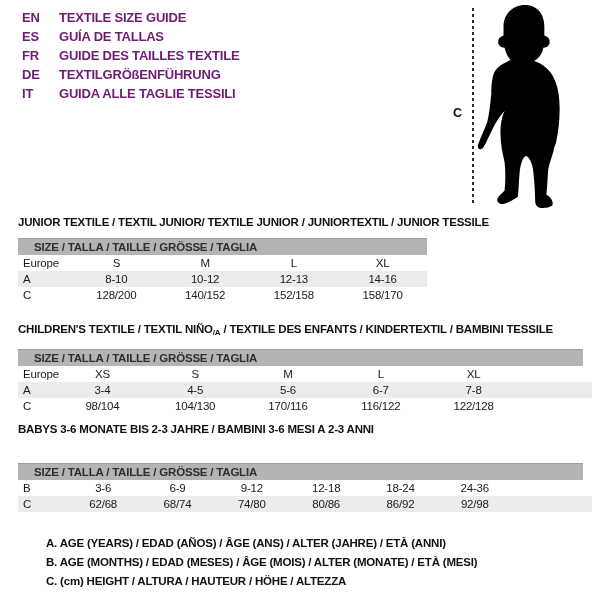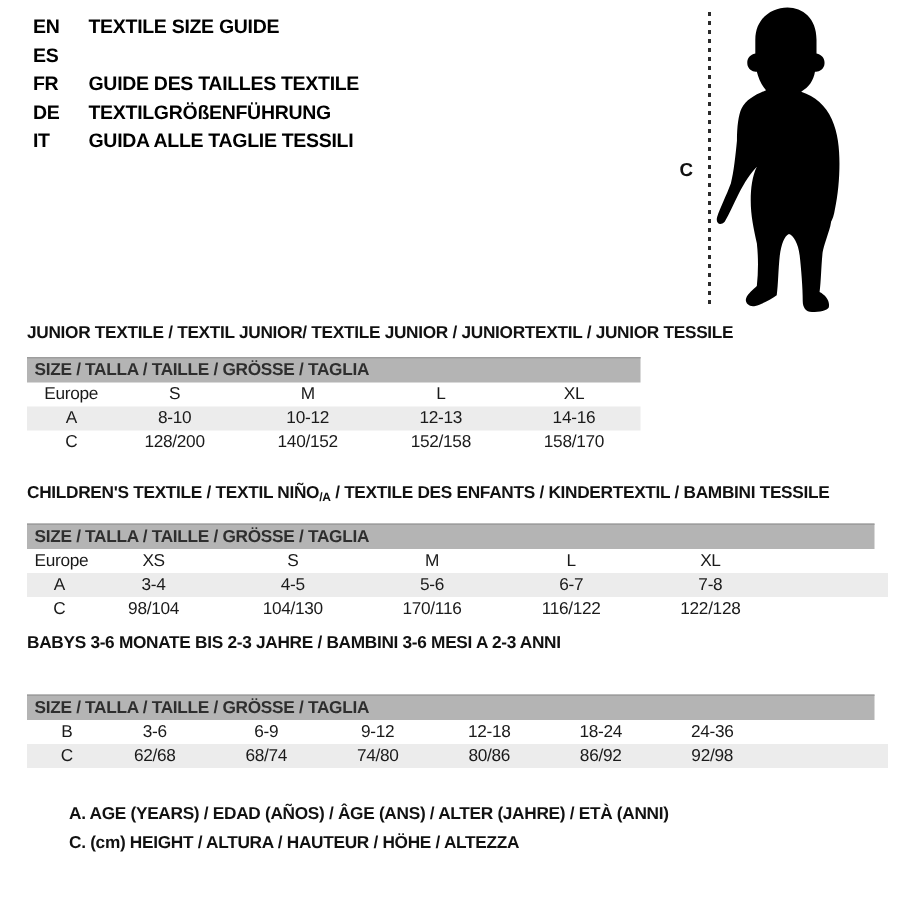--- a/index.html
+++ b/index.html
@@ -1,43 +1,43 @@
 <!DOCTYPE html>
 <html><head>
 <meta charset="utf-8">
 <style>
   html,body{margin:0;padding:0;background:#fff;}
   #screen{position:relative;width:600px;height:600px;background:#ffffff;overflow:hidden;
           font-family:"Liberation Sans", sans-serif;color:#1a1a1a;}
 
   
   .lang-list{position:absolute;left:22px;top:8px;font-size:13px;font-weight:700;
-             letter-spacing:-0.2px;line-height:19px;color:#000000;}
+             letter-spacing:-0.2px;line-height:19px;color:#701a75;}
   .lang-row{display:flex;}
   .lang-code{width:37px;flex:0 0 37px;}
 
   
   .measure-line{position:absolute;left:472px;top:8px;width:2px;height:198px;
     background:repeating-linear-gradient(to bottom,#2b2b2b 0 3px,transparent 3px 6px);}
   .height-label{position:absolute;left:453px;top:106px;font-size:12.5px;font-weight:700;color:#111;}
   .baby{position:absolute;left:476px;top:4px;}
 
   
   .sec-title{position:absolute;left:18px;font-size:11.5px;font-weight:700;color:#111;
              letter-spacing:-0.2px;line-height:19px;white-space:nowrap;}
   .sec-title .sub{font-size:8px;vertical-align:-2px;}
 
   
   .size-table{position:absolute;left:18px;}
   .thead{background:#b4b4b4;border-top:1px solid #9d9d9d;box-sizing:border-box;height:17px;
-         display:flex;align-items:center;padding-left:5px;font-size:11.5px;font-weight:700;
+         display:flex;align-items:center;padding-left:16px;font-size:11.5px;font-weight:700;
          color:#2e2e2e;letter-spacing:-0.2px;}
   .trow{display:flex;align-items:center;height:16px;font-size:11.5px;letter-spacing:-0.2px;color:#1a1a1a;}
   .trow.alt{background:#ececec;}
-  .tlabel{box-sizing:border-box;padding-left:5px;flex:0 0 auto;text-align:center;}
+  .tlabel{box-sizing:border-box;padding-left:5px;flex:0 0 auto;}
   .tcell{flex:1 1 0;text-align:center;}
   .tspacer{flex:0 0 auto;}
 
   .t1{top:238px;width:409px;}
   .t1 .thead{width:409px;}
   .t1 .trow{width:409px;}
   .t1 .tlabel{width:54px;}
   .t1 .tspacer{width:0;}
 
   .t2{top:349px;width:574px;}
@@ -61,20 +61,21 @@
 
 <div id="screen">
 
   <div class="lang-list">
     <div class="lang-row">
       <span class="lang-code">EN</span>
       <span>TEXTILE SIZE GUIDE</span>
     </div>
     <div class="lang-row">
       <span class="lang-code">ES</span>
+      <span>GUÍA DE TALLAS</span>
     </div>
     <div class="lang-row">
       <span class="lang-code">FR</span>
       <span>GUIDE DES TAILLES TEXTILE</span>
     </div>
     <div class="lang-row">
       <span class="lang-code">DE</span>
       <span>TEXTILGRÖßENFÜHRUNG</span>
     </div>
     <div class="lang-row">
@@ -194,16 +195,17 @@
           <div class="tcell">80/86</div>
           <div class="tcell">86/92</div>
           <div class="tcell">92/98</div>
           <div class="tspacer"></div>
         </div>
       </div>
   </div>
 
   <div class="legend">
     <div>A. AGE (YEARS) / EDAD (AÑOS) / ÂGE (ANS) / ALTER (JAHRE) / ETÀ (ANNI)</div>
+    <div>B. AGE (MONTHS) / EDAD (MESES) / ÂGE (MOIS) / ALTER (MONATE) / ETÀ (MESI)</div>
     <div>C. (cm) HEIGHT / ALTURA / HAUTEUR / HÖHE / ALTEZZA</div>
   </div>
 
 </div>
 
 </body></html>

